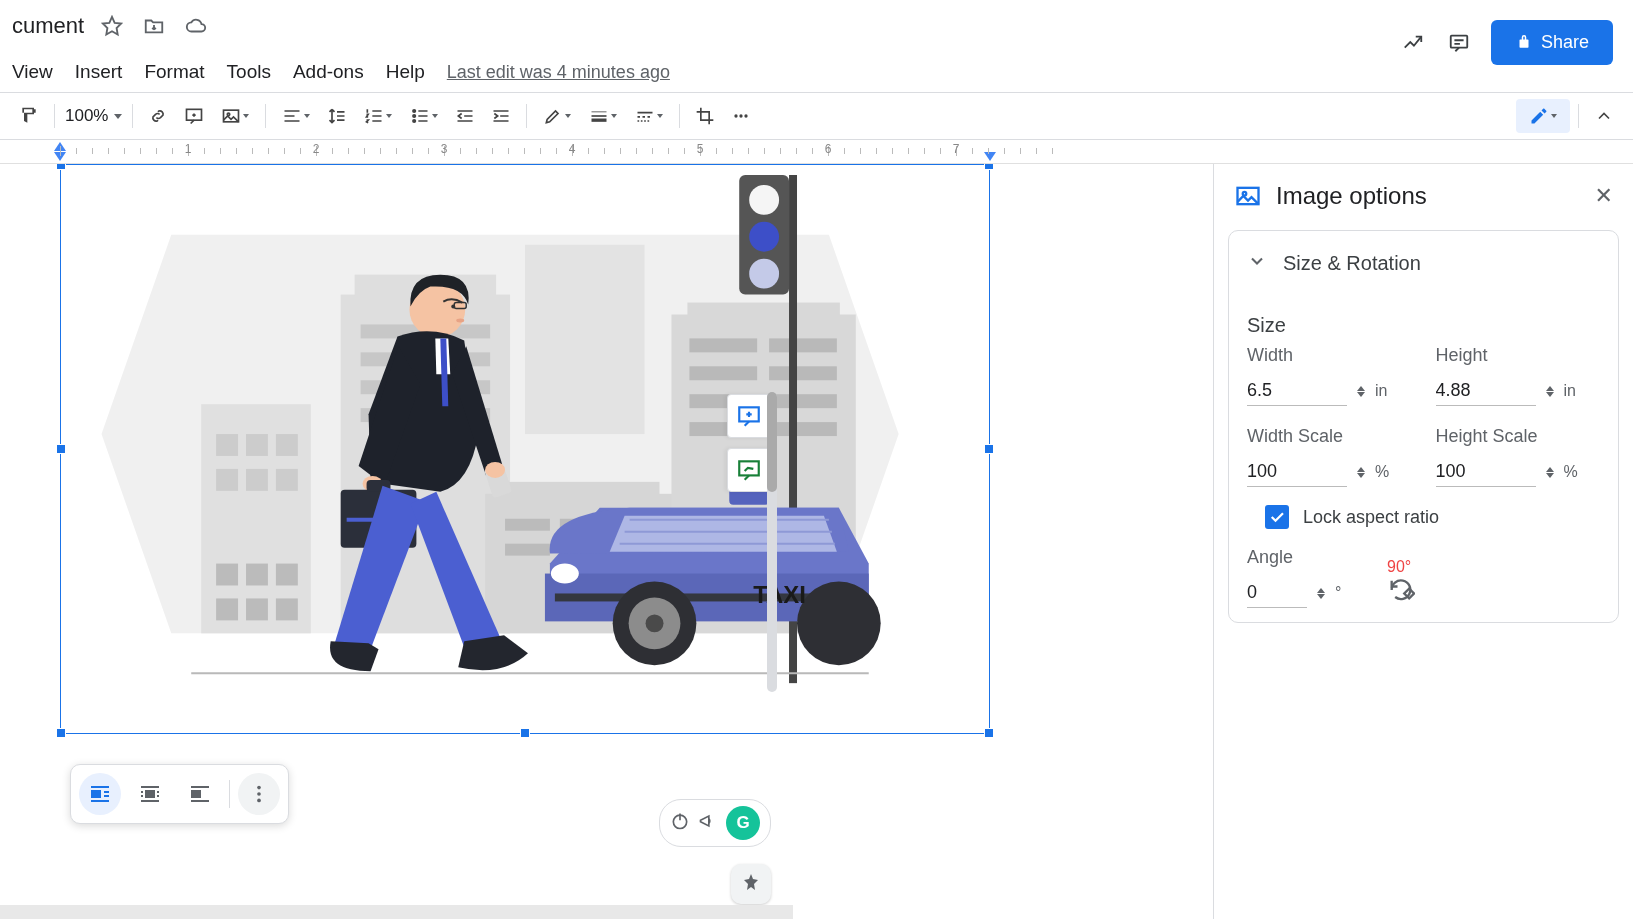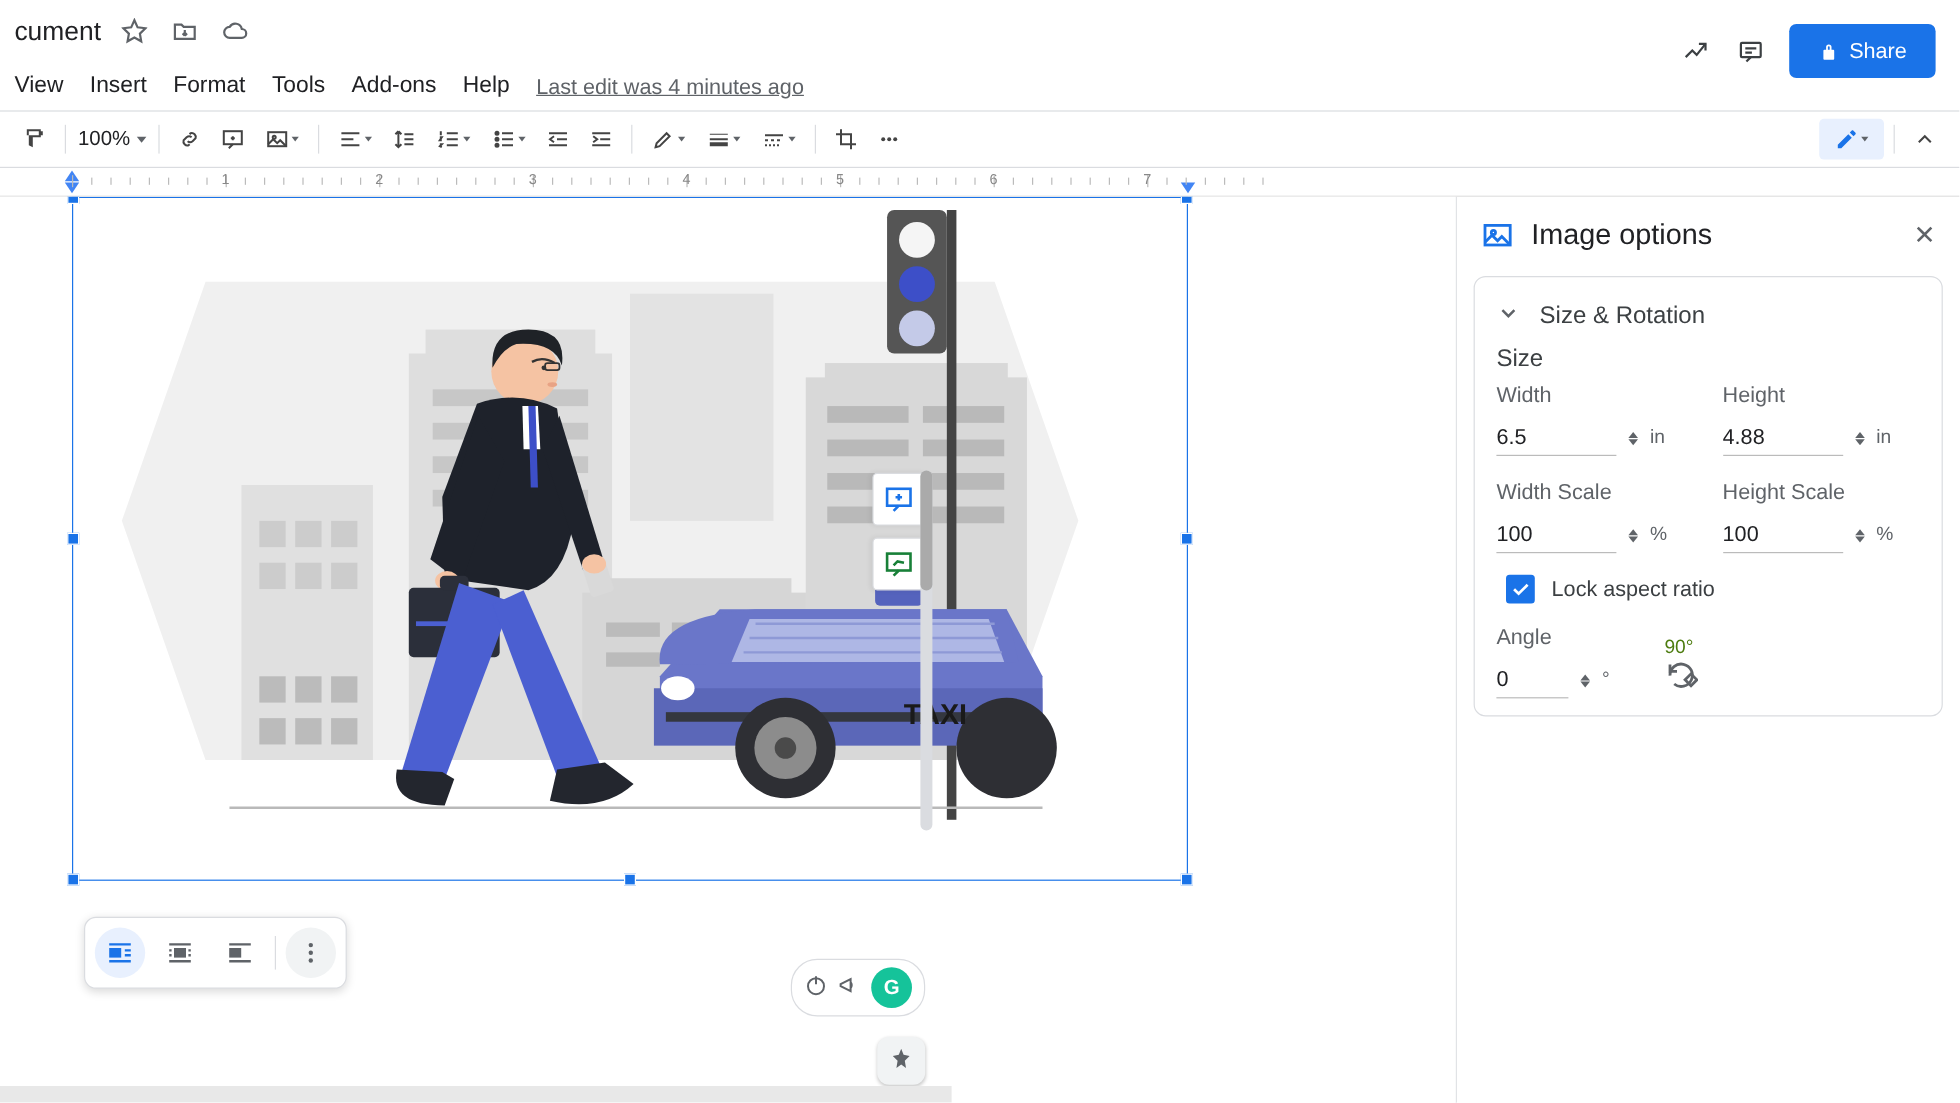--- a/index.html
+++ b/index.html
@@ -2,21 +2,21 @@
 <html><head>
 <meta charset="utf-8">
 <style>
 *{box-sizing:border-box;margin:0;padding:0;font-family:Arial,sans-serif}
 body{background:#fff;width:1633px;height:919px;overflow:hidden;position:relative}
 .top-bar{display:flex;align-items:center;padding:0 12px;height:52px;gap:14px}
 .doc-title{font-size:22px;color:#202124}
 .icon-btn{width:28px;height:28px;display:flex;align-items:center;justify-content:center;color:#5f6368;cursor:pointer;border-radius:4px}
 .icon-btn svg{width:22px;height:22px}
 .top-actions{position:absolute;right:20px;top:20px;display:flex;align-items:center;gap:18px}
-.share-btn{background:#1a73e8;color:#fff;border:none;border-radius:6px;padding:12px 24px;font-size:18px;font-weight:500;display:flex;align-items:center;gap:8px;cursor:pointer}
+.share-btn{background:#1a73e8;color:#fff;border:none;border-radius:6px;padding:12px 24px;font-size:18px;font-weight:500;display:flex;gap:8px;cursor:pointer}
 .menu-bar{display:flex;align-items:center;padding:0 12px;height:40px;gap:22px}
 .menu-item{font-size:19px;color:#202124;cursor:pointer}
 .last-edit{text-decoration:underline;color:#5f6368;font-size:18px}
 .toolbar{border-top:1px solid #dadce0;border-bottom:1px solid #dadce0;height:48px;display:flex;align-items:center;padding:0 12px;gap:2px}
 .tbar-btn{width:34px;height:34px;display:flex;align-items:center;justify-content:center;color:#444;cursor:pointer;border-radius:4px}
 .tbar-btn.active{background:#e8f0fe;color:#1a73e8}
 .tbar-btn svg{width:20px;height:20px}
 .tsep{width:1px;height:24px;background:#dadce0;margin:0 6px}
 .zoom-sel{font-size:17px;color:#202124;padding:6px 2px;display:flex;align-items:center;gap:6px;cursor:pointer}
 .caret{width:0;height:0;border-left:4px solid transparent;border-right:4px solid transparent;border-top:5px solid #5f6368}
@@ -44,36 +44,36 @@
 .explore-btn{position:absolute;right:442px;top:700px;width:40px;height:40px;background:#f1f3f4;border-radius:10px;box-shadow:0 1px 3px rgba(0,0,0,.2);display:flex;align-items:center;justify-content:center;color:#5f6368;cursor:pointer}
 .side-tools{position:absolute;right:442px;top:230px;display:flex;flex-direction:column;gap:10px}
 .side-tool{width:44px;height:44px;background:#fff;border:1px solid #dadce0;border-radius:4px 0 0 4px;display:flex;align-items:center;justify-content:center;cursor:pointer;box-shadow:-2px 0 4px rgba(0,0,0,.06)}
 .side-panel{width:420px;border-left:1px solid #dadce0;background:#fff;display:flex;flex-direction:column}
 .panel-head{display:flex;align-items:center;gap:14px;padding:18px 20px;font-size:24px;color:#202124}
 .panel-head .close{margin-left:auto;cursor:pointer;color:#5f6368;font-size:22px}
 .panel-body{flex:1;overflow-y:auto;padding:2px 14px}
 .section-card{background:#fff;border:1px solid #dadce0;border-radius:10px;margin-bottom:14px;padding:14px 18px}
 .sec-head{display:flex;align-items:center;gap:16px;font-size:20px;font-weight:500;color:#3c4043;padding:6px 0;cursor:pointer}
 .chev{color:#5f6368;font-size:18px}
-.sub-title{font-size:20px;font-weight:500;color:#3c4043;margin:6px 0 8px}
+.sub-title{font-size:20px;font-weight:500;color:#3c4043;margin:32px 0 8px}
 .field-row{display:flex;gap:24px;margin:8px 0}
 .field{flex:1}
 .field-label{font-size:18px;color:#5f6368;margin-bottom:10px}
 .num-input-wrap{display:flex;align-items:center;gap:10px}
 .num-input{border:none;border-bottom:1px solid #bbb;font-size:18px;padding:4px 0;width:100px;outline:none;color:#202124}
 .spinner{display:flex;flex-direction:column;gap:1px;cursor:pointer}
 .spinner .up,.spinner .dn{width:0;height:0;border-left:4px solid transparent;border-right:4px solid transparent}
 .spinner .up{border-bottom:5px solid #5f6368}
 .spinner .dn{border-top:5px solid #5f6368}
 .unit{color:#5f6368;font-size:16px}
-.chk-wrap{display:flex;align-items:center;gap:14px;margin:18px 8px}
+.chk-wrap{display:flex;align-items:center;gap:14px;margin:18px 18px}
 .chk{width:24px;height:24px;background:#1a73e8;border-radius:3px;display:flex;align-items:center;justify-content:center;color:#fff;cursor:pointer}
 .chk svg{width:18px;height:18px}
 .rotate-row{display:flex;align-items:flex-end;gap:30px;margin-top:8px}
-.ninety-label{font-size:16px;color:#4d7c0f;margin-bottom:0}
+.ninety-label{font-size:16px;color:#ef4444;margin-bottom:0}
 .rot-icon{color:#5f6368;cursor:pointer}
 .bottom-strip{position:absolute;bottom:0;left:0;right:420px;height:14px;background:#e8e8e8}
 .hscroll{position:absolute;right:436px;top:50%;transform:translateY(-50%);width:10px;height:300px;background:#dadce0;border-radius:5px}
 .hscroll-thumb{position:absolute;width:10px;height:100px;background:#aaa;border-radius:5px;top:0}
 </style>
 </head>
 <body>
 
 <div class="top-bar">
   <span class="doc-title">cument</span>

